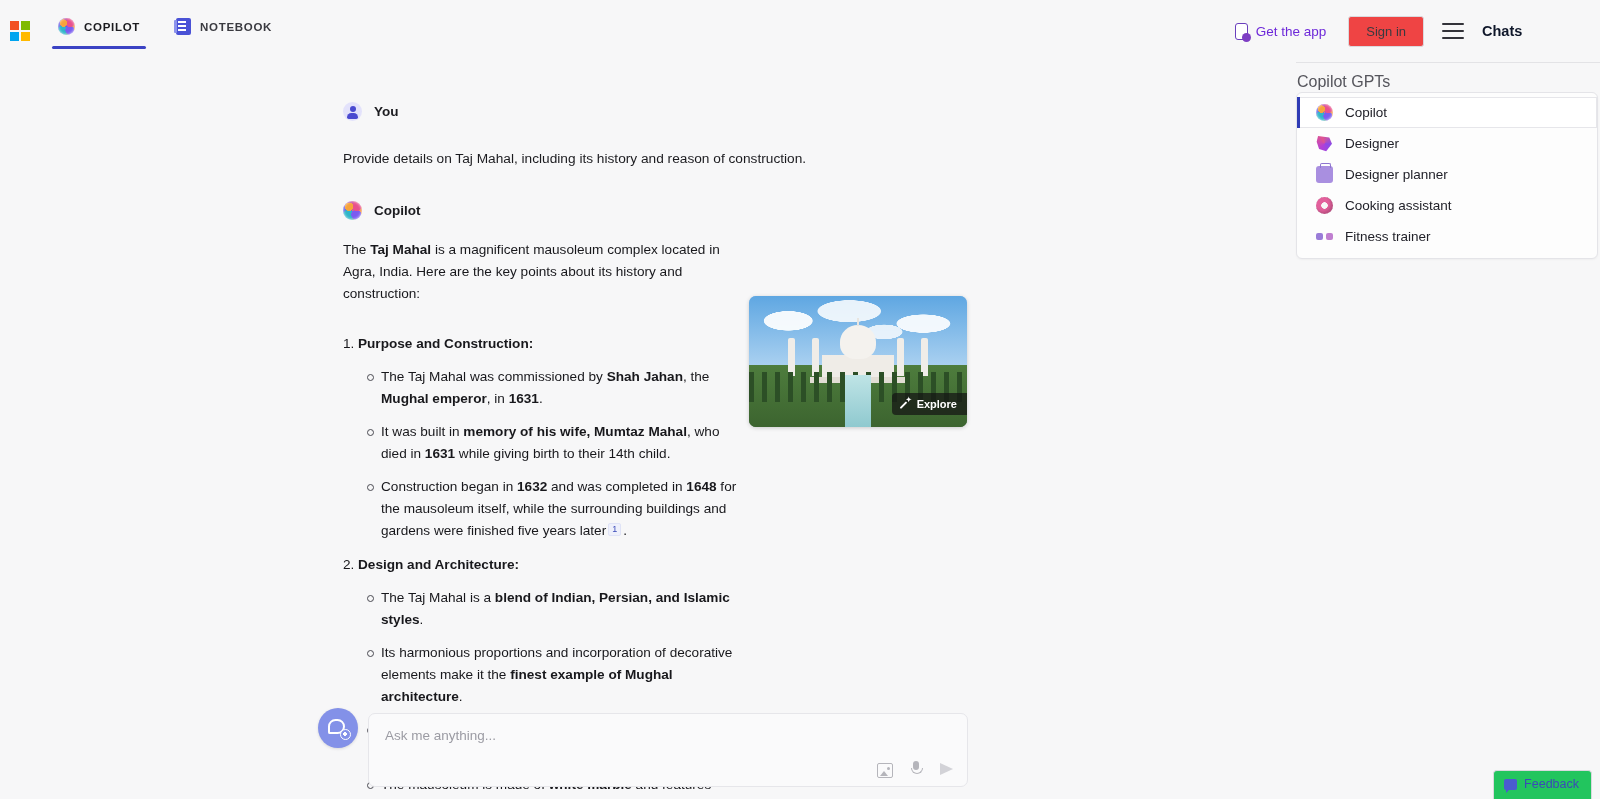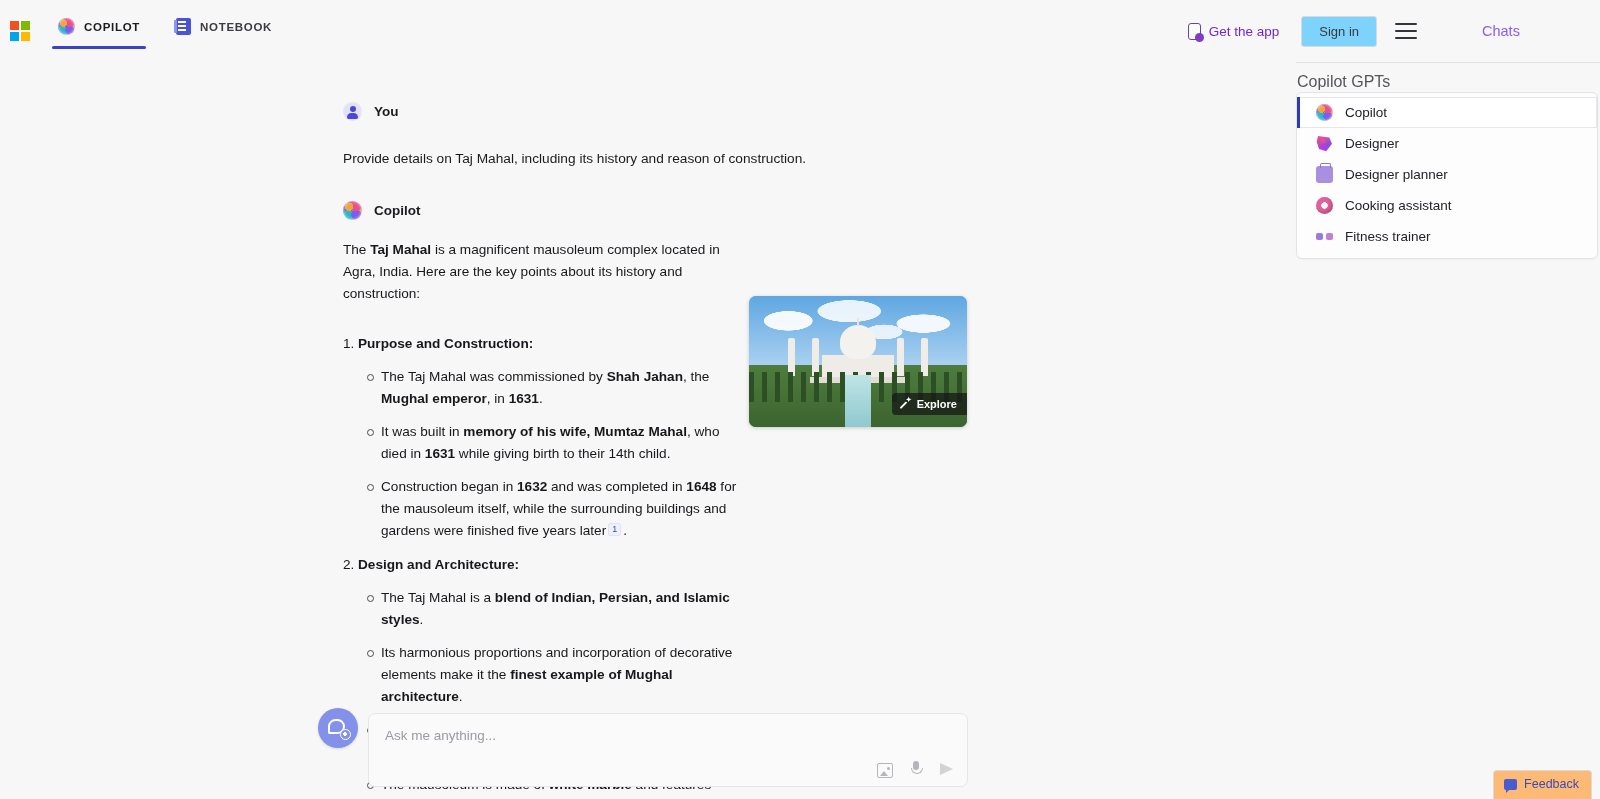--- a/index.html
+++ b/index.html
@@ -82,32 +82,32 @@
   .phone-ico {
     width: 13px; height: 17px; border: 1.6px solid #6a3fbd; border-radius: 3px;
     position: relative; background: #fff;
   }
   .phone-ico::after {
     content: ""; position: absolute; right: -4px; bottom: -3px;
     width: 9px; height: 9px; border-radius: 50%; background: #7e3ec4;
   }
   .signin-btn {
     font-size: 13px; color: #3a3a40;
-    border: 1px solid #dadade; background: #7dd3fc;
+    border: 1px solid #dadade; background: #ef4444;
     padding: 7px 17px; border-radius: 3px; cursor: pointer;
     margin-right: 18px;
   }
   .hamburger {
     width: 22px; height: 16px; cursor: pointer; margin-right: 16px;
     display: flex; flex-direction: column; justify-content: space-between;
   }
   .hamburger i { display: block; height: 2px; background: #33333a; border-radius: 1px; }
   .chats-title {
-    font-size: 14.5px; font-weight: normal; color: #8b5cf6;
-    width: 120px; padding-left: 2px; margin-left: 47px;
+    font-size: 14.5px; font-weight: bold; color: #0f172a;
+    width: 120px; padding-left: 2px;
   }
 
   
   .right-panel {
     position: absolute; right: 0; top: 62px; width: 307px; height: 737px;
     padding-left: 0;
   }
   .panel-divider {
     position: absolute; left: 3px; right: 0; top: 0; height: 1px; background: #e3e3e6;
   }
@@ -347,21 +347,21 @@
   .ico-send::before {
     content: ""; position: absolute; left: 1px; top: 3px;
     width: 0; height: 0;
     border-top: 6px solid transparent; border-bottom: 6px solid transparent;
     border-left: 13px solid #b9b9c0;
   }
 
   
   .feedback {
     position: absolute; right: 8px; bottom: 0;
-    background: #fdba74; border: 1px solid #d9d9de; border-bottom: none;
+    background: #22c55e; border: 1px solid #d9d9de; border-bottom: none;
     border-radius: 4px 4px 0 0; padding: 6px 12px 8px 10px;
     display: flex; align-items: center; gap: 7px; cursor: pointer;
   }
   .fb-ico { width: 13px; height: 11px; background: #4a5bd0; border-radius: 2px; position: relative; }
   .fb-ico::after {
     content: ""; position: absolute; left: 2px; bottom: -3px;
     width: 0; height: 0; border-left: 4px solid #4a5bd0; border-bottom: 4px solid transparent;
   }
   .fb-label { font-size: 12.5px; color: #3b4ab8; }
 </style>

